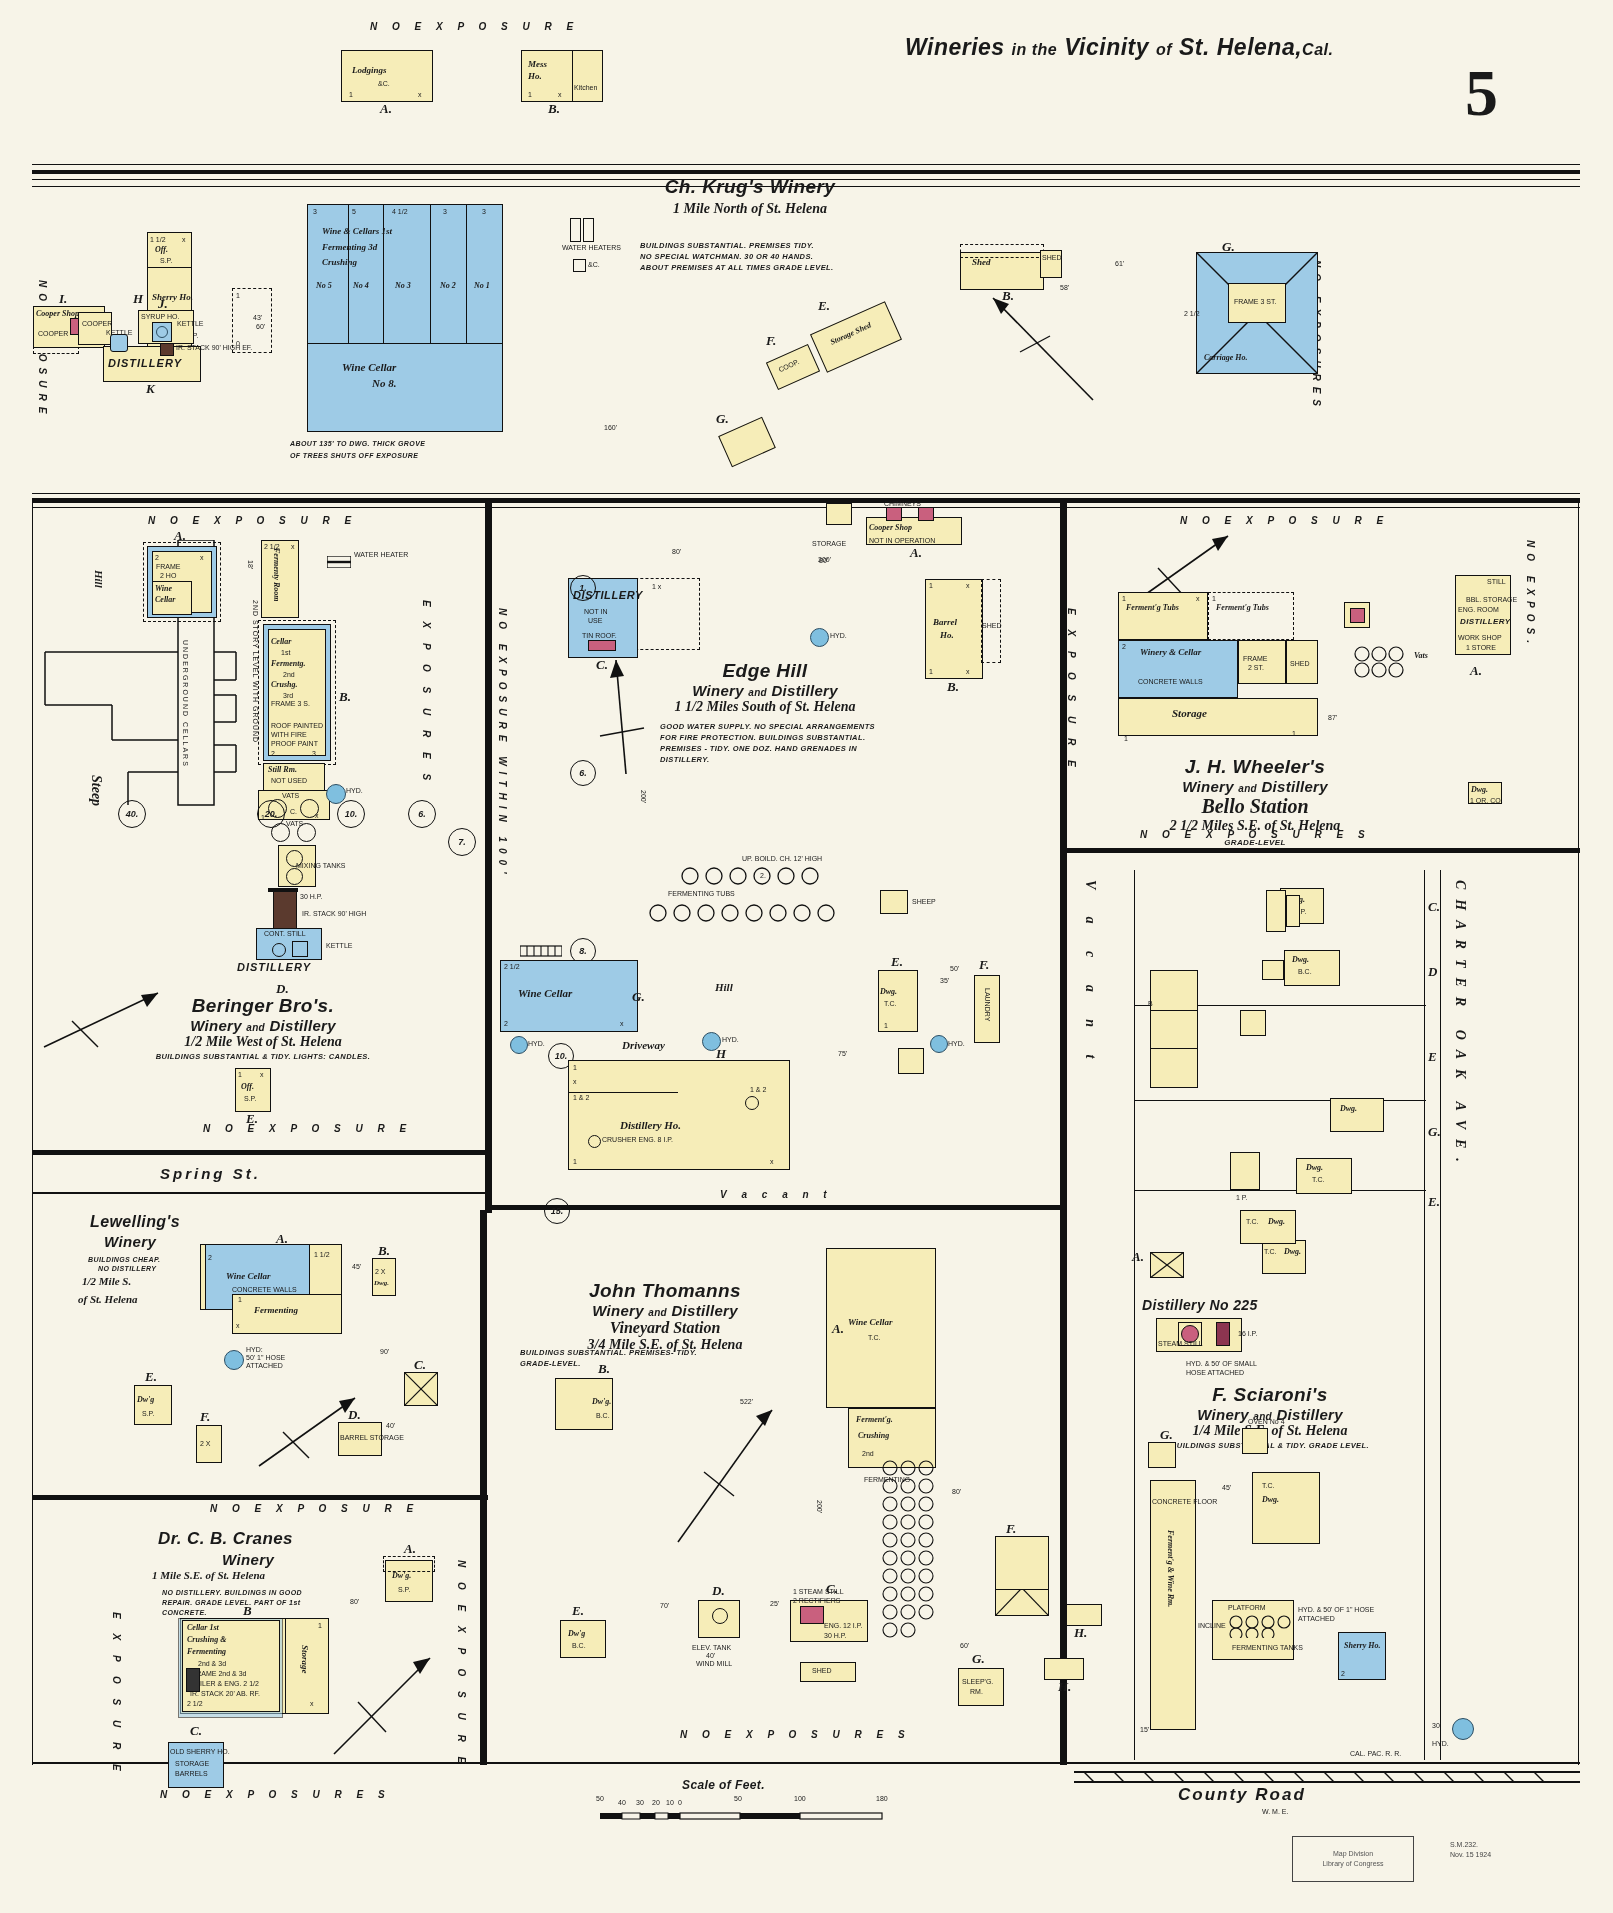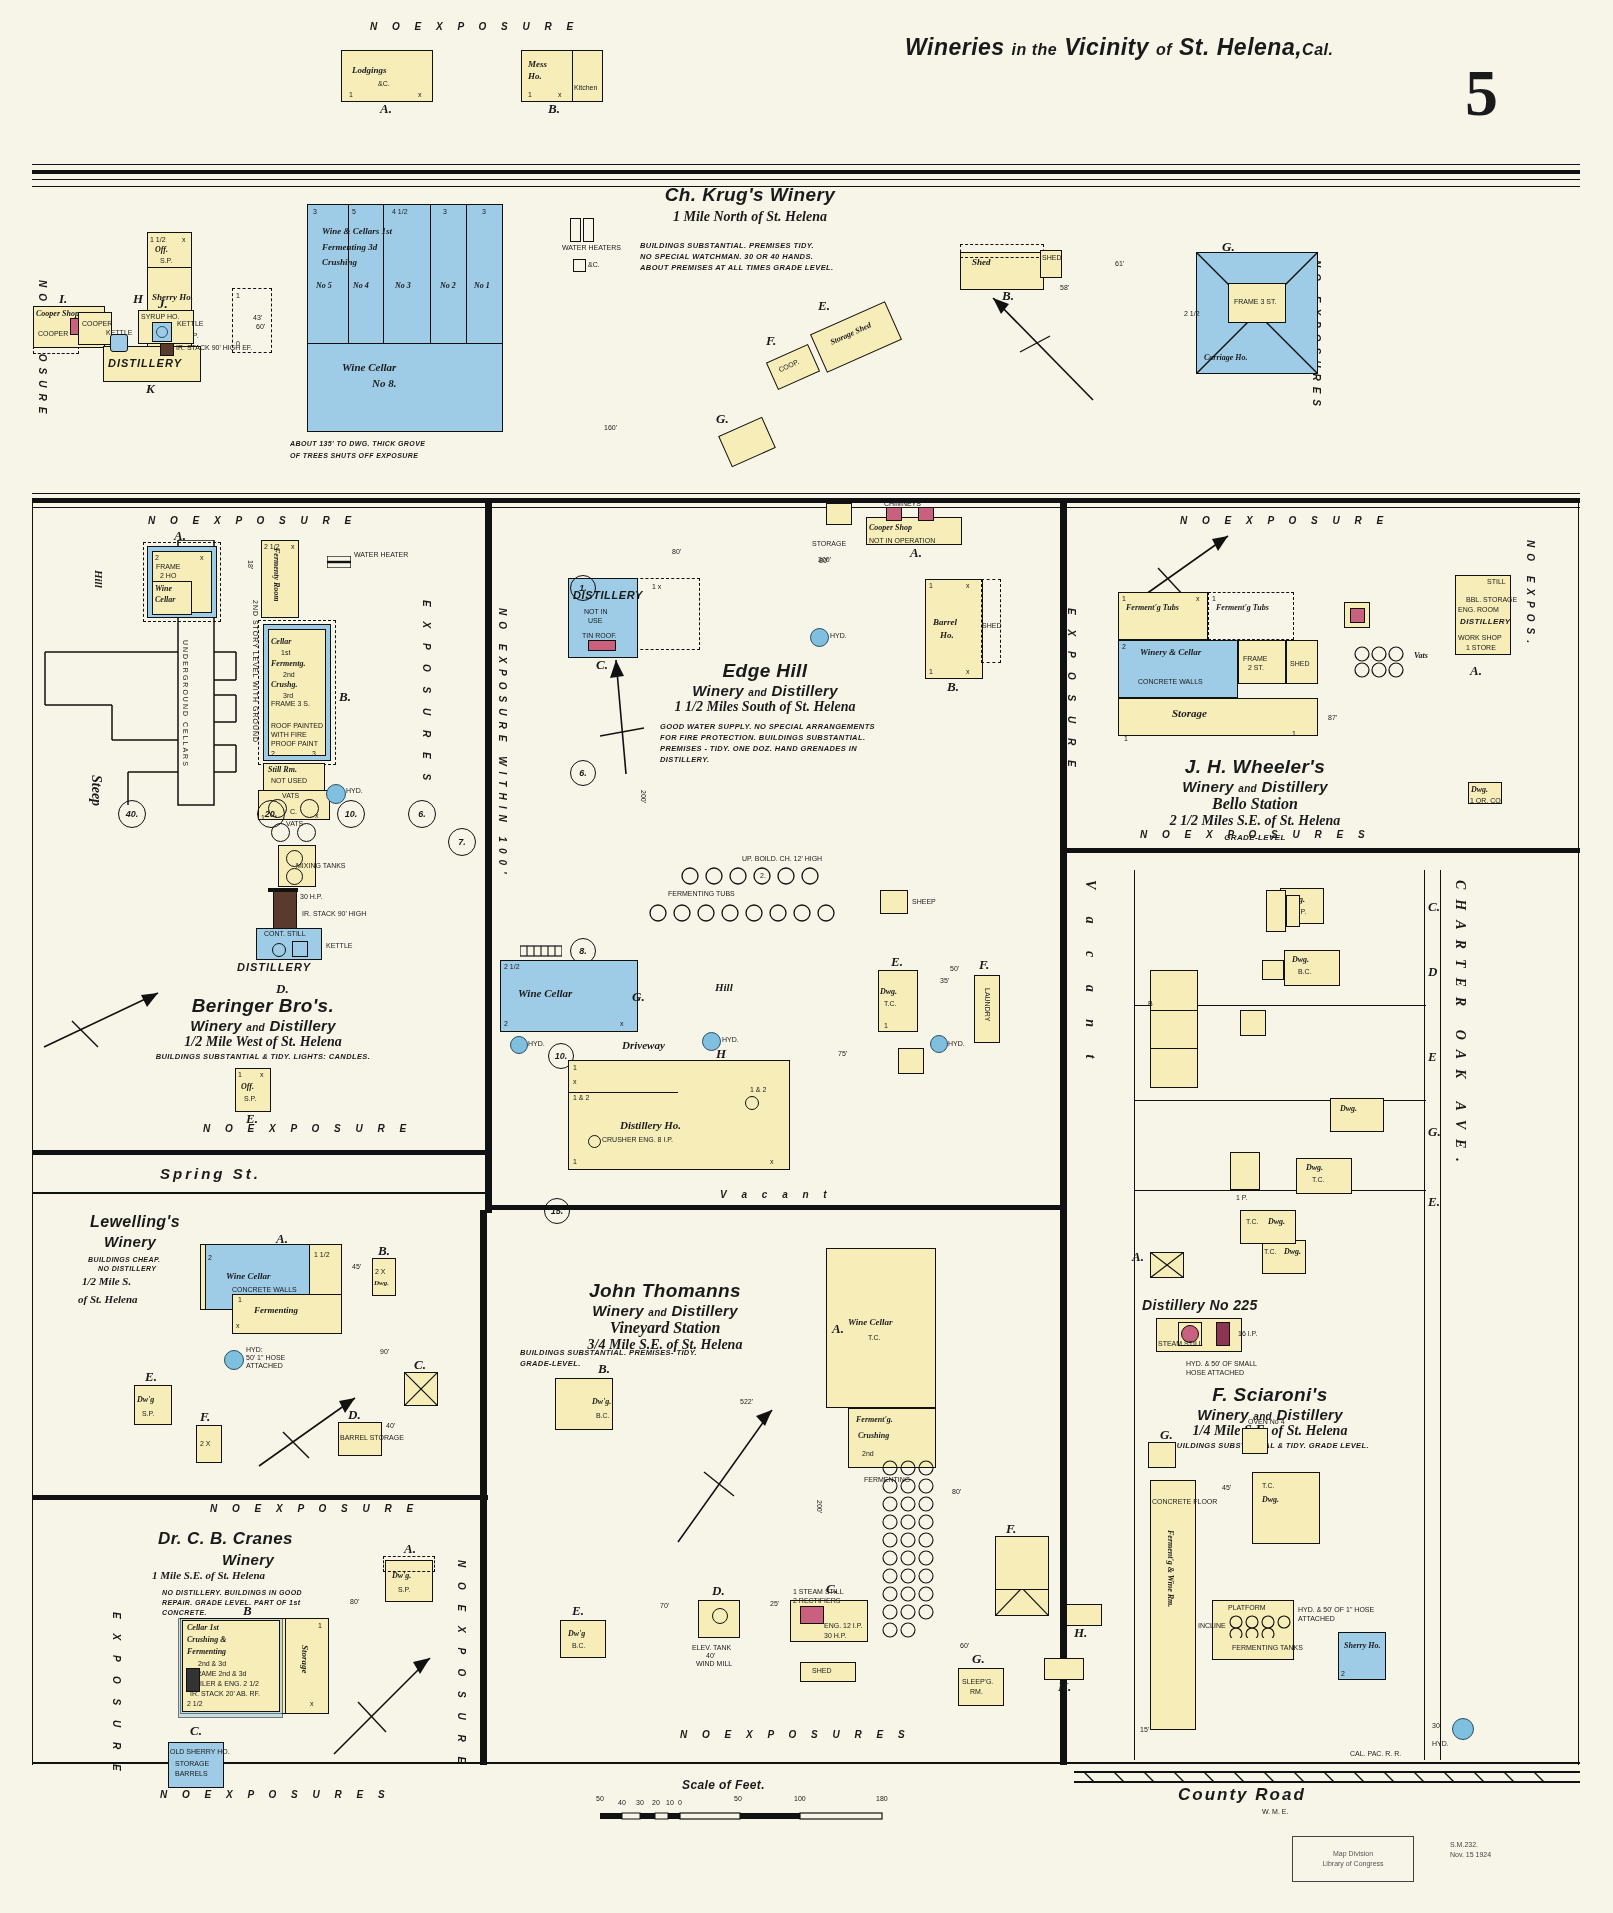--- a/index.html
+++ b/index.html
@@ -113,21 +113,21 @@
   <div class="lbl tiny" style="left:574px;top:84px;">Kitchen</div>
   <div class="lbl tiny" style="left:528px;top:91px;">1</div>
   <div class="lbl tiny" style="left:558px;top:91px;">x</div>
   <div class="lbl klet" style="left:548px;top:102px;">B.</div>
 
   <div class="thinrule" style="left:32px;top:164px;width:1548px;"></div>
   <div class="thickrule" style="left:32px;top:170px;width:1548px;height:4px;"></div>
   <div class="thinrule" style="left:32px;top:179px;width:1548px;"></div>
   <div class="thinrule" style="left:32px;top:186px;width:1548px;"></div>
 
-  <div class="blocktitle" style="left:560px;top:184px;width:380px;">
+  <div class="blocktitle" style="left:560px;top:176px;width:380px;">
     <div class="t1">Ch. Krug's Winery</div>
     <div class="t3" style="margin-top:3px;">1 Mile North of St. Helena</div>
   </div>
   <div class="lbl t4 cond" style="left:640px;top:241px;font-size:7.5px;line-height:1.45;">
     <div>BUILDINGS SUBSTANTIAL. PREMISES TIDY.</div>
     <div>NO SPECIAL WATCHMAN. 30 OR 40 HANDS.</div>
     <div>ABOUT PREMISES AT ALL TIMES  GRADE LEVEL.</div>
   </div>
 
   <div class="lbl vspaced" style="left:36px;top:280px;height:120px;">NO EXPOSURE</div>
@@ -628,21 +628,21 @@
   <div class="lbl scr xs" style="left:1471px;top:786px;">Dwg.</div>
   <div class="lbl tiny" style="left:1470px;top:797px;">1 OR. CO.</div>
 
   <div class="blocktitle" style="left:1090px;top:756px;width:330px;">
     <div class="t1">J. H. Wheeler's</div>
     <div class="t2">
       <span>Winery</span>
       <span style="font-size:10px;">and</span>
       <span>Distillery</span>
     </div>
-    <div class="t3" style="font-size:16px;">Bello Station</div>
+    <div class="t3" style="font-size:20px;">Bello Station</div>
     <div class="t3">2 1/2 Miles S.E. of St. Helena</div>
     <div class="cond" style="font-size:8px;margin-top:4px;">GRADE-LEVEL</div>
   </div>
   <div class="lbl spaced" style="left:1140px;top:830px;">N O    E X P O S U R E S</div>
 
   <div class="lbl cond" style="left:160px;top:1166px;font-size:15px;letter-spacing:3px;">Spring          St.</div>
   <div class="thinrule" style="left:32px;top:1192px;width:456px;height:1.6px;"></div>
 
   <div class="lbl cond" style="left:90px;top:1214px;font-size:16px;">Lewelling's</div>
   <div class="lbl cond" style="left:104px;top:1234px;font-size:15px;">Winery</div>

